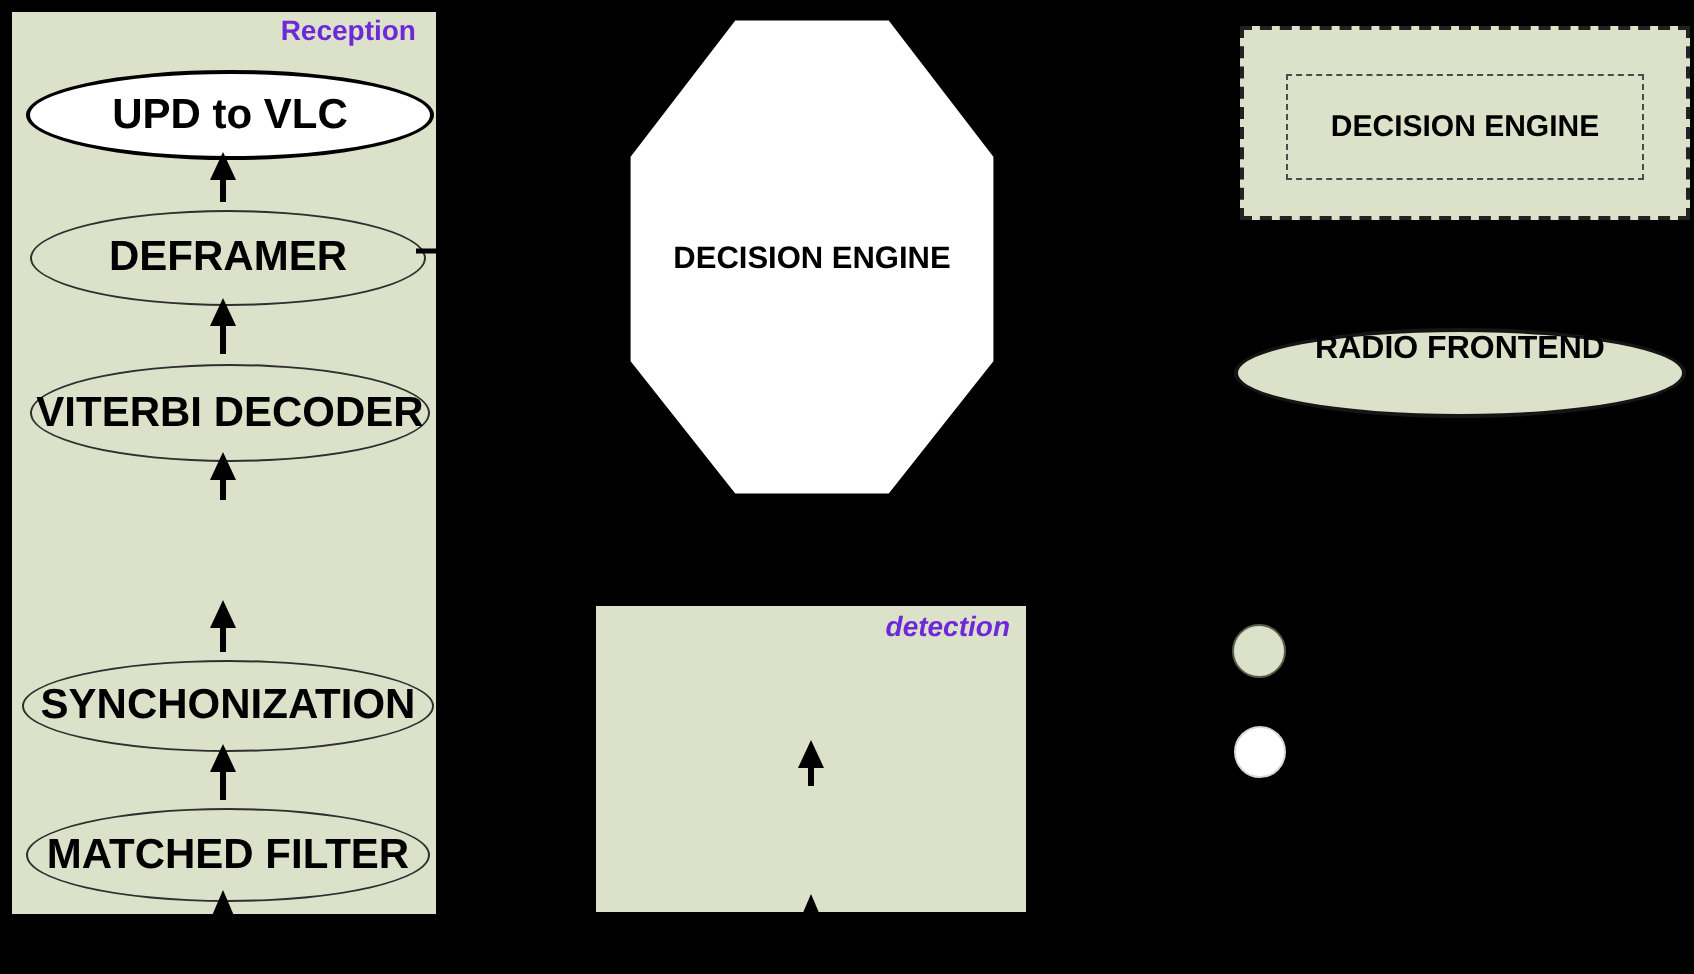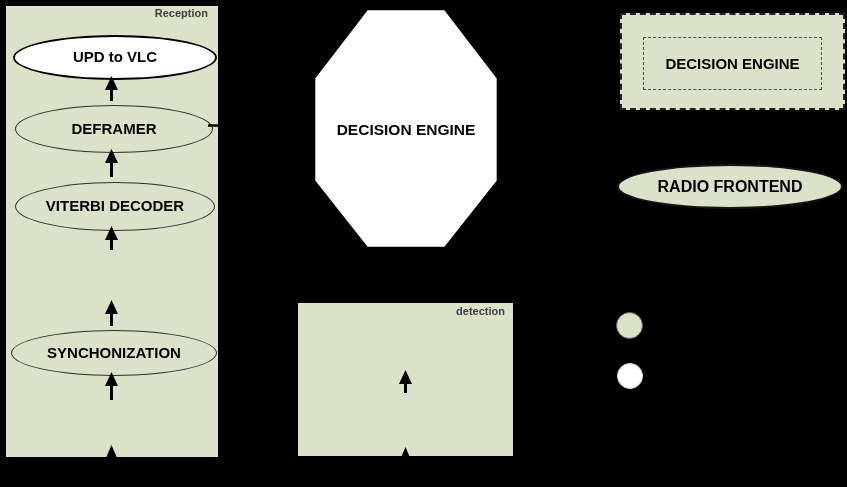--- a/index.html
+++ b/index.html
@@ -4,26 +4,26 @@
 <style>
   html,body{margin:0;padding:0;background:#000;}
   #canvas{
     position:relative;width:847px;height:487px;background:#000;
     font-family:"Liberation Sans",sans-serif;color:#000;overflow:hidden;
   }
   .panel{
     position:absolute;box-sizing:border-box;background:#dce1ca;border:3px solid #000;
   }
   .panel-title{
-    position:absolute;top:1px;right:10px;font-size:11px;font-weight:bold;color:#404040;
+    position:absolute;top:1px;right:10px;font-size:14px;font-weight:bold;color:#6d28d9;
   }
   .ellipse{
     position:absolute;box-sizing:border-box;border-radius:50%;
     display:flex;align-items:center;justify-content:center;text-align:center;
-    font-weight:bold;font-size:15px;line-height:1.12;color:#000;
+    font-weight:bold;font-size:21px;line-height:1.12;color:#000;
     background:#dce1ca;border:1.5px solid #2f2f2f;
   }
   .ellipse.white{background:#fff;border:2.2px solid #000;}
   .ellipse .lbl{display:block;}
   .ellipse .lbl.narrow{max-width:150px;}
   #flow-overlay{position:absolute;left:0;top:0;width:847px;height:487px;pointer-events:none;}
   #octagon-label{
     position:absolute;left:314px;top:10px;width:184px;height:239px;
     display:flex;align-items:center;justify-content:center;text-align:center;
     font-weight:bold;font-size:15.5px;color:#000;
@@ -33,21 +33,21 @@
     background:#dce1ca;border:2px dashed #222;
   }
   #legend-box-inner{
     position:absolute;left:21px;top:22px;width:179px;height:53px;box-sizing:border-box;
     border:1.5px dashed #4a4a4a;display:flex;align-items:center;justify-content:center;
     font-weight:bold;font-size:15px;color:#000;text-align:center;
   }
   #radio-frontend{
     position:absolute;left:617px;top:164px;width:226px;height:45px;box-sizing:border-box;
     background:#dce1ca;border:2px solid #151515;border-radius:50%;
-    display:flex;align-items:center;justify-content:center;
+    display:flex;align-items:flex-start;justify-content:center;
     font-weight:bold;font-size:16px;color:#000;
   }
   .marker-circle{position:absolute;box-sizing:border-box;border-radius:50%;}
   #marker-filled{left:616px;top:312px;width:27px;height:27px;background:#dce1ca;border:1px solid #5a5e4d;}
   #marker-empty{left:617px;top:363px;width:26px;height:26px;background:#fff;border:1px solid #d8d8d8;}
 </style>
 </head>
 <body>
 
 <div id="canvas">
@@ -65,23 +65,26 @@
 
     <div class="ellipse" style="left:9px;top:176px;width:200px;height:49px;">
       <span class="lbl">VITERBI DECODER</span>
     </div>
 
 
     <div class="ellipse" style="left:5px;top:324px;width:206px;height:46px;">
       <span class="lbl">SYNCHONIZATION</span>
     </div>
 
+    <div class="ellipse" style="left:7px;top:398px;width:202px;height:47px;">
+      <span class="lbl">MATCHED FILTER</span>
+    </div>
   </div>
 
-  <div class="panel" style="left:295px;top:300px;width:221px;height:159px;">
+  <div class="panel" style="left:295px;top:300px;width:221px;height:159px;font-style:italic;">
     <div class="panel-title" style="right:8px;top:2px;">detection</div>
 
 
   </div>
 
   <div id="legend-box">
     <div id="legend-box-inner">
       <span>DECISION ENGINE</span>
     </div>
   </div>

